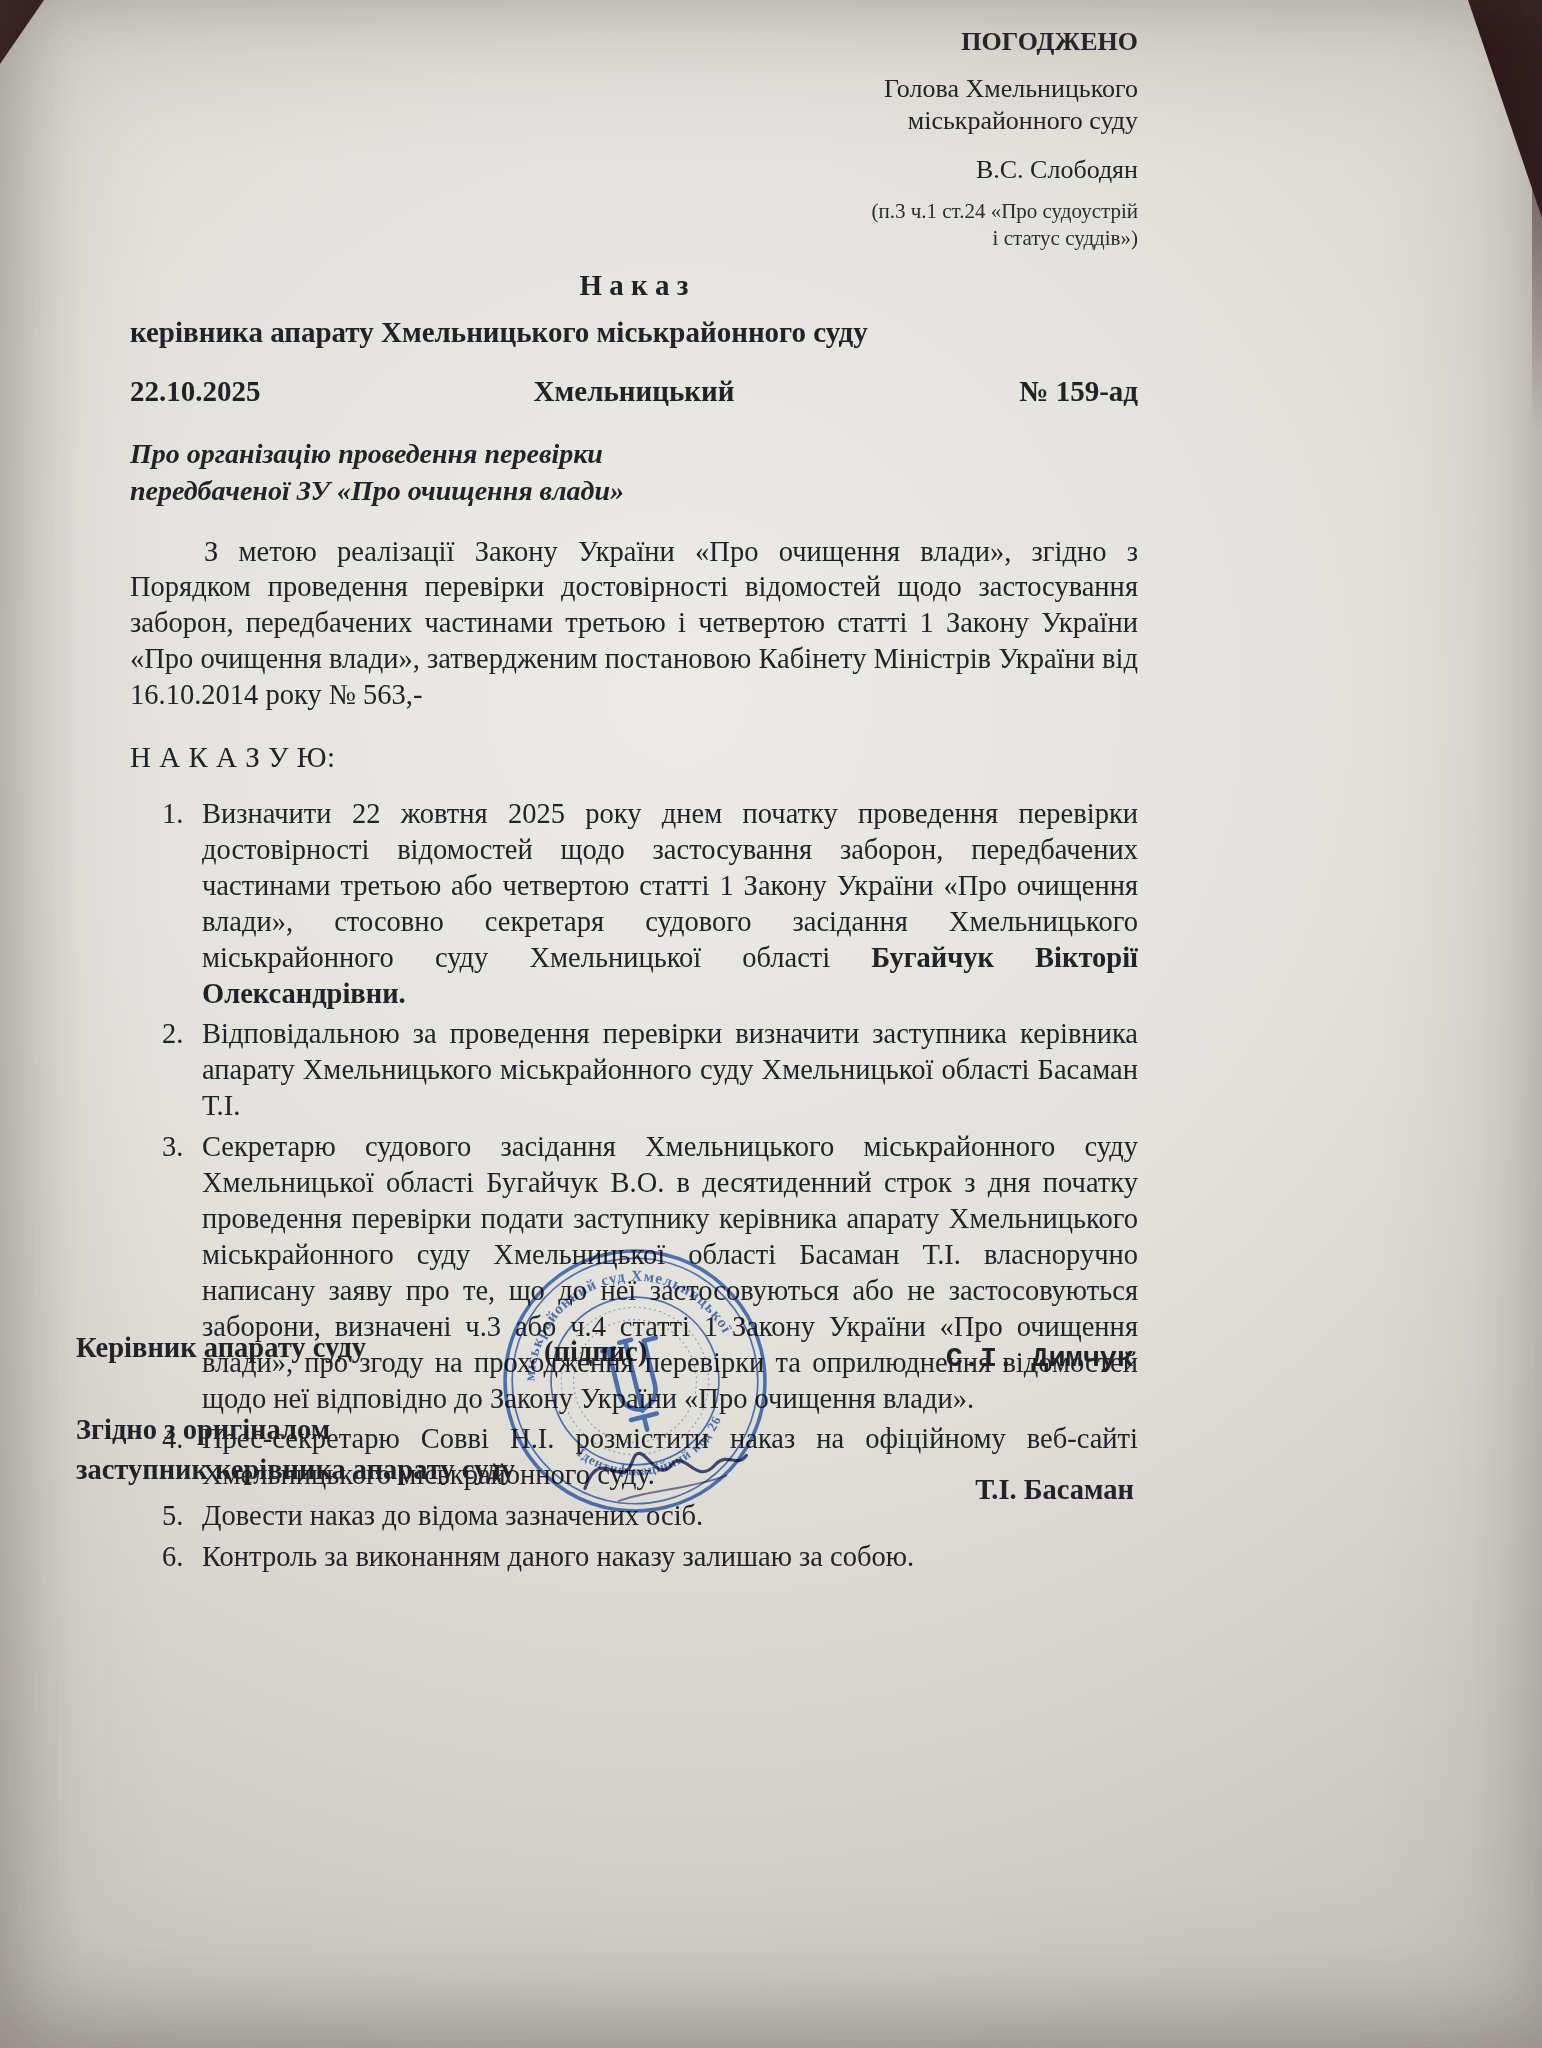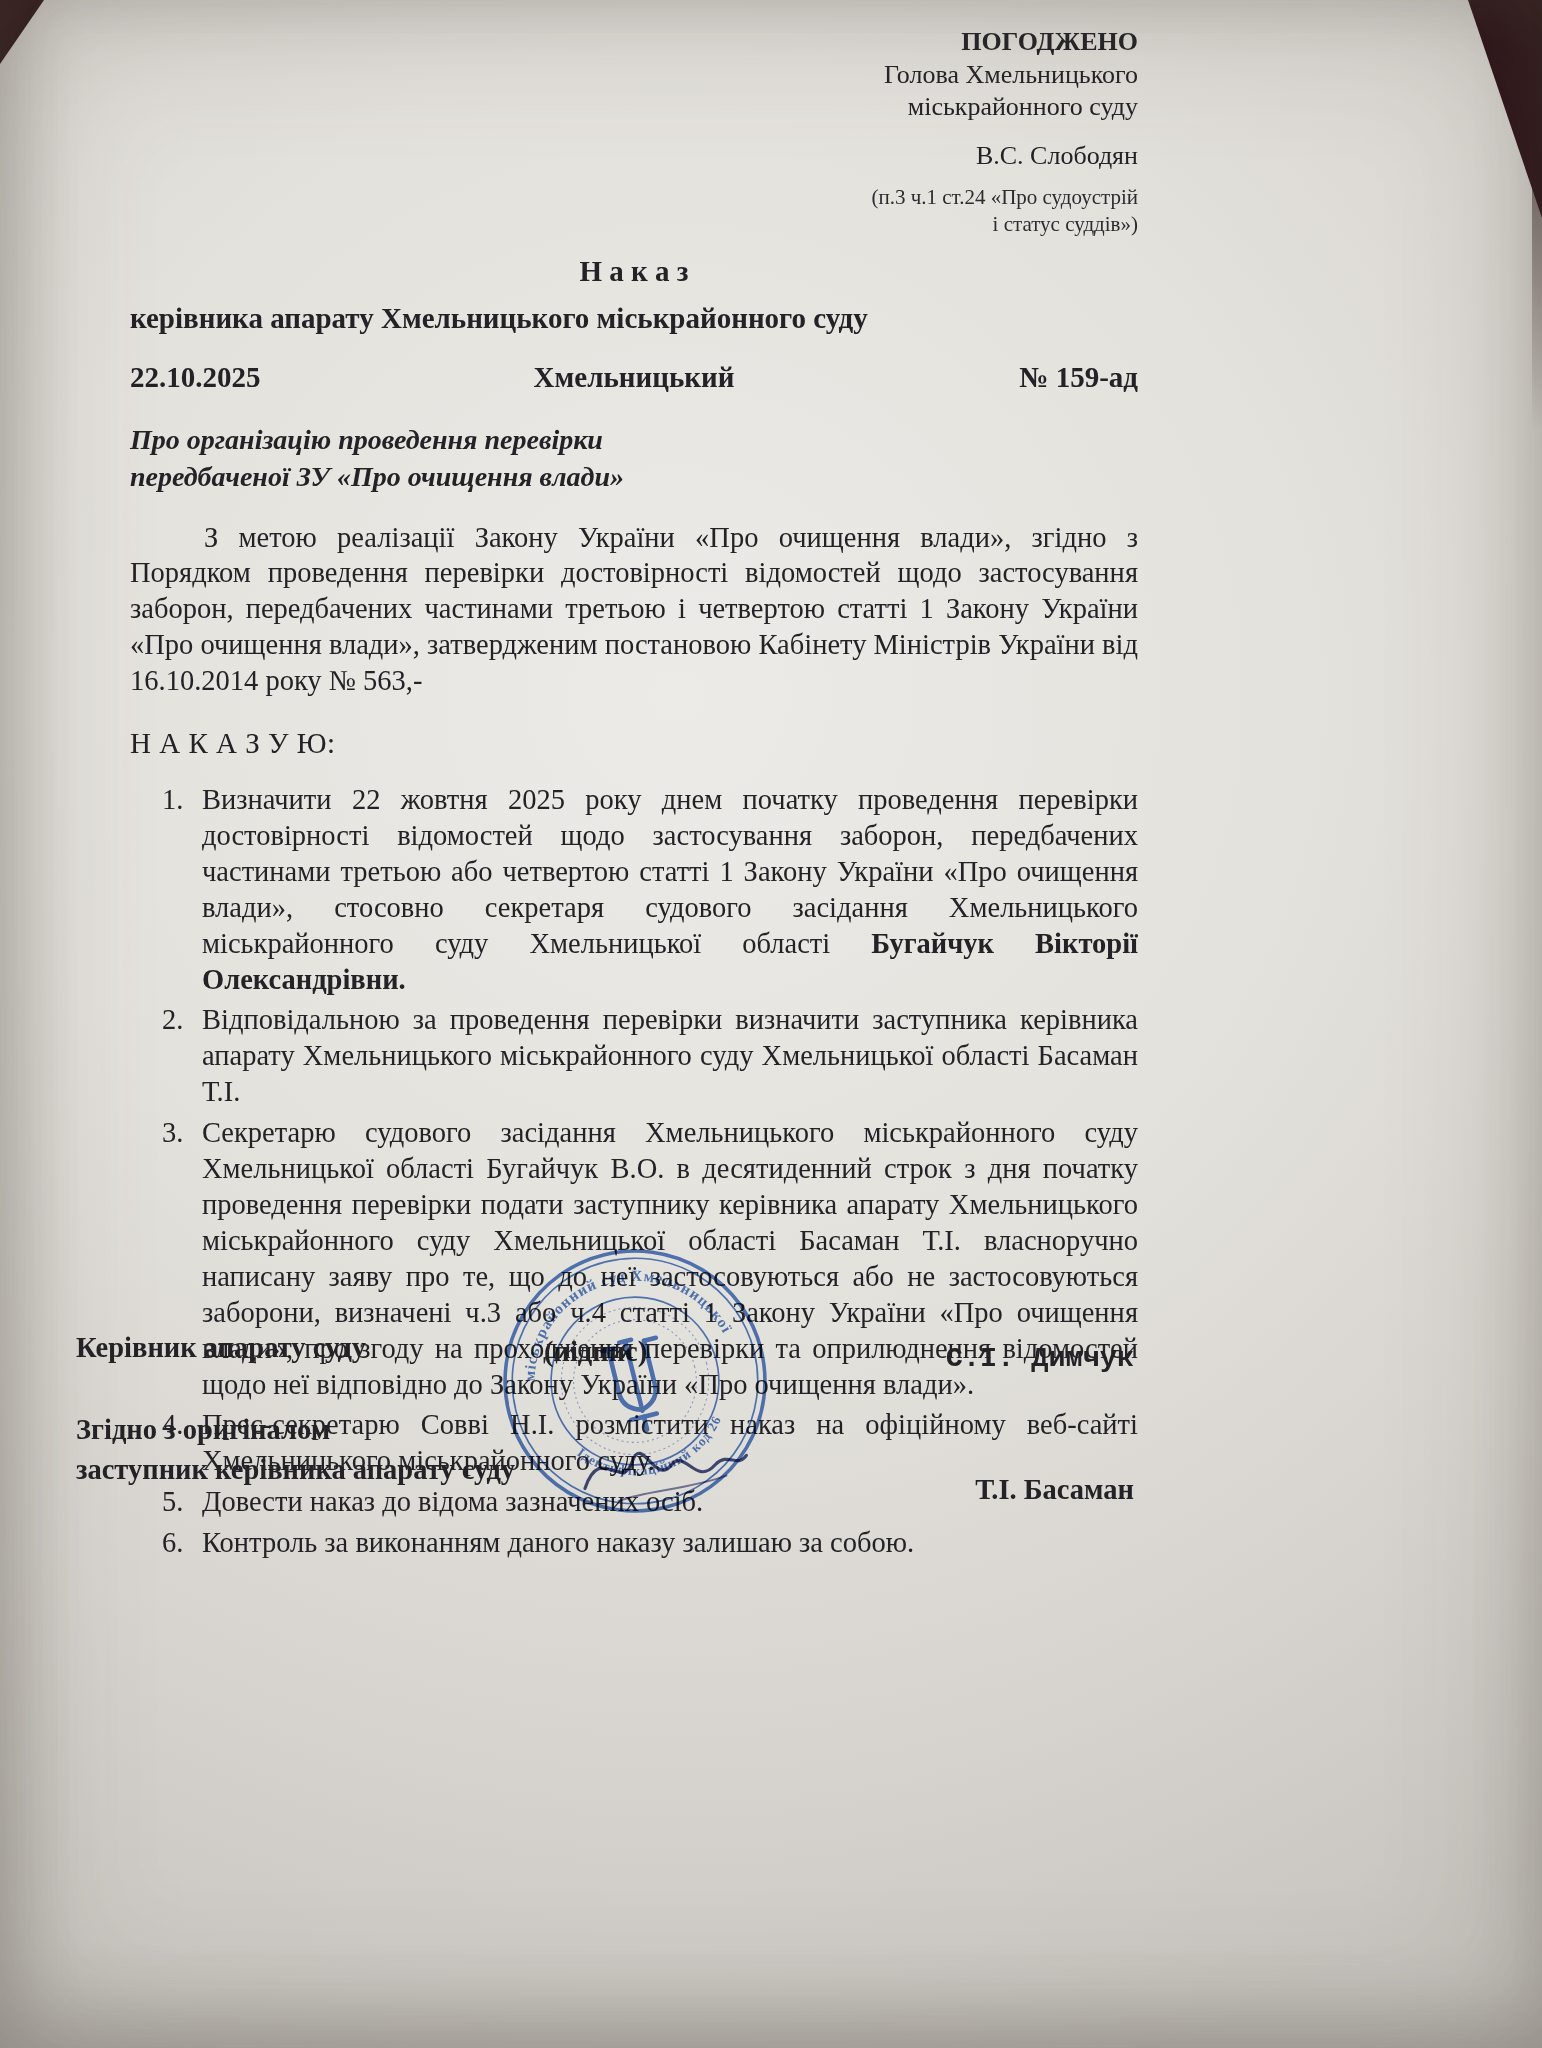--- a/index.html
+++ b/index.html
@@ -10,21 +10,21 @@
     color:#232327;
     overflow:hidden;
   }
   .page::after {
     content:""; position:absolute; inset:0; pointer-events:none;
     box-shadow: inset 0 0 150px rgba(85,75,66,.30), inset 0 -35px 70px rgba(85,75,66,.18), inset 25px 0 60px rgba(85,75,66,.12);
   }
   .content { position:absolute; left:130px; top:0; width:1008px; }
 
   .approval { padding-top:26px; text-align:right; font-size:26px; line-height:1.25; }
-  .approval .label { font-weight:bold; }
+  .approval .label { font-weight:bold; margin-bottom:14px; }
   .approval .name { margin-top:16px; }
   .approval .legalref { margin-top:12px; font-size:21px; line-height:1.3; color:#2b2b30; }
 
   .title { margin-top:16px; text-align:center; font-weight:bold; font-size:29px; }
   .subtitle { text-align:left; font-weight:bold; font-size:29px; margin-top:14px; }
 
   .daterow { margin-top:26px; display:grid; grid-template-columns:1fr auto 1fr; font-weight:bold; font-size:29px;gap:24px; }
   .daterow .num { text-align:right;font-family:Liberation Serif, serif; }
 
   .subject { margin-top:28px; font-weight:bold; font-style:italic; font-size:28px; line-height:1.32; }

